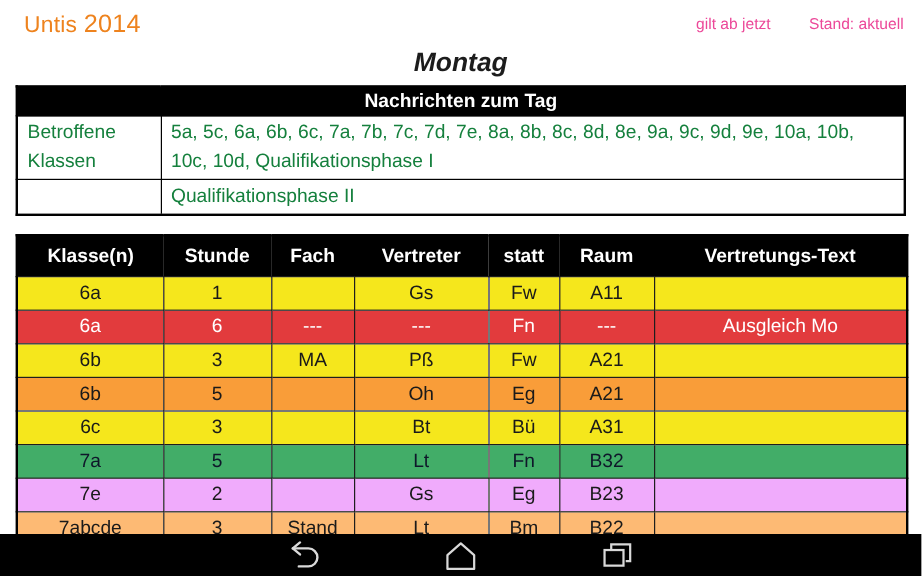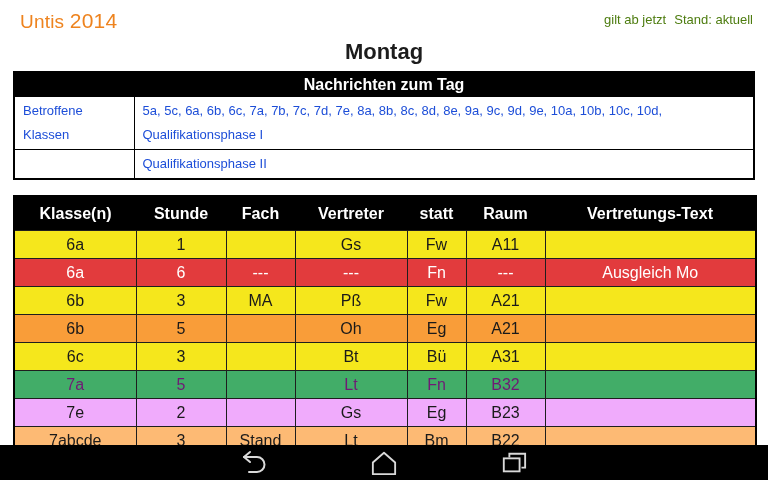--- a/index.html
+++ b/index.html
@@ -10,37 +10,37 @@
   }
   .screen{position:relative;width:768px;height:480px;overflow:hidden;background:#fff;}
 
   
   .appbar{
     display:flex;justify-content:space-between;align-items:flex-start;
     padding:9px 15px 0 20px;height:32px;box-sizing:border-box;
   }
   .logo{color:#EE831E;font-size:19px;letter-spacing:.2px;}
   .logo .year{font-size:21px;text-align:center;}
-  .appbar-right{display:flex;gap:8px;font-size:13px;color:#4d7c0f;padding-top:3px;}
+  .appbar-right{display:flex;gap:32px;font-size:13px;color:#ec4899;padding-top:3px;}
 
   
   .page-title{
     margin:7px 0 6px;text-align:center;
-    font-size:22px;font-weight:bold;color:#1c1c1c;
+    font-size:22px;font-weight:bold;color:#1c1c1c;font-style:italic;
   }
 
   
   table{border-collapse:collapse;table-layout:fixed;}
   .messages{margin:0 13px;width:742px;border:2px solid #000;}
   .messages th{
     background:#000;color:#fff;font-size:16px;font-weight:bold;
     height:23px;padding:0;text-align:center;
   }
   .messages td{
-    border:1px solid #000;font-size:13px;color:#1d4ed8;
+    border:1px solid #000;font-size:16px;color:#15803d;
     padding:1px 8px;vertical-align:middle;line-height:24px;
   }
   .messages tr.msg-row-0 td{height:50px;}
   .messages tr.msg-row-1 td{height:26px;}
 
   
   .subs{margin:15px 13px 0;width:742px;border:2px solid #000;}
   .subs th{
     background:#000;color:#fff;font-size:16px;font-weight:bold;
     height:33px;padding:0 2px;text-align:center;
@@ -161,21 +161,21 @@
         </tr>
         <tr style="background-color: rgb(245, 231, 28); color: rgb(26, 26, 26);">
           <td>6c</td>
           <td>3</td>
           <td></td>
           <td>Bt</td>
           <td>Bü</td>
           <td>A31</td>
           <td></td>
         </tr>
-        <tr style="background-color: rgb(66, 173, 104); color: #701a75;">
+        <tr style="background-color: rgb(66, 173, 104); color: #0f172a;">
           <td>7a</td>
           <td>5</td>
           <td></td>
           <td>Lt</td>
           <td>Fn</td>
           <td>B32</td>
           <td></td>
         </tr>
         <tr style="background-color: #f0abfc; color: rgb(26, 26, 26);">
           <td>7e</td>

